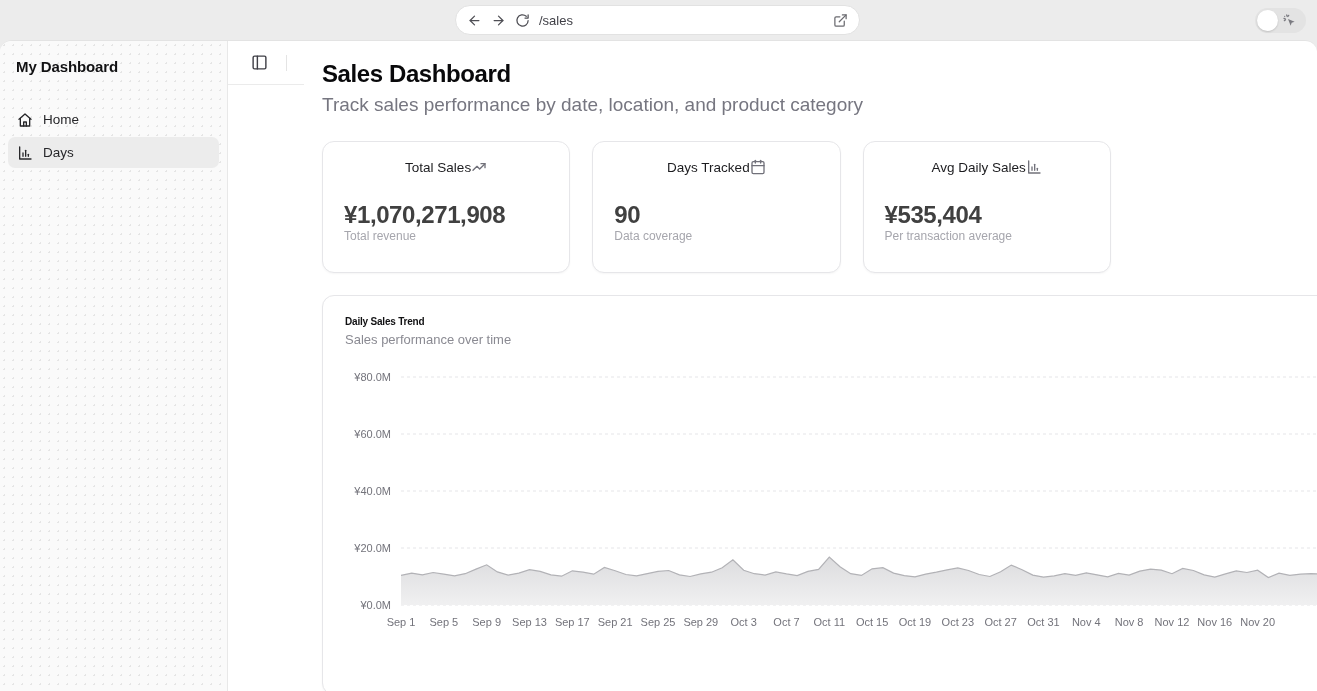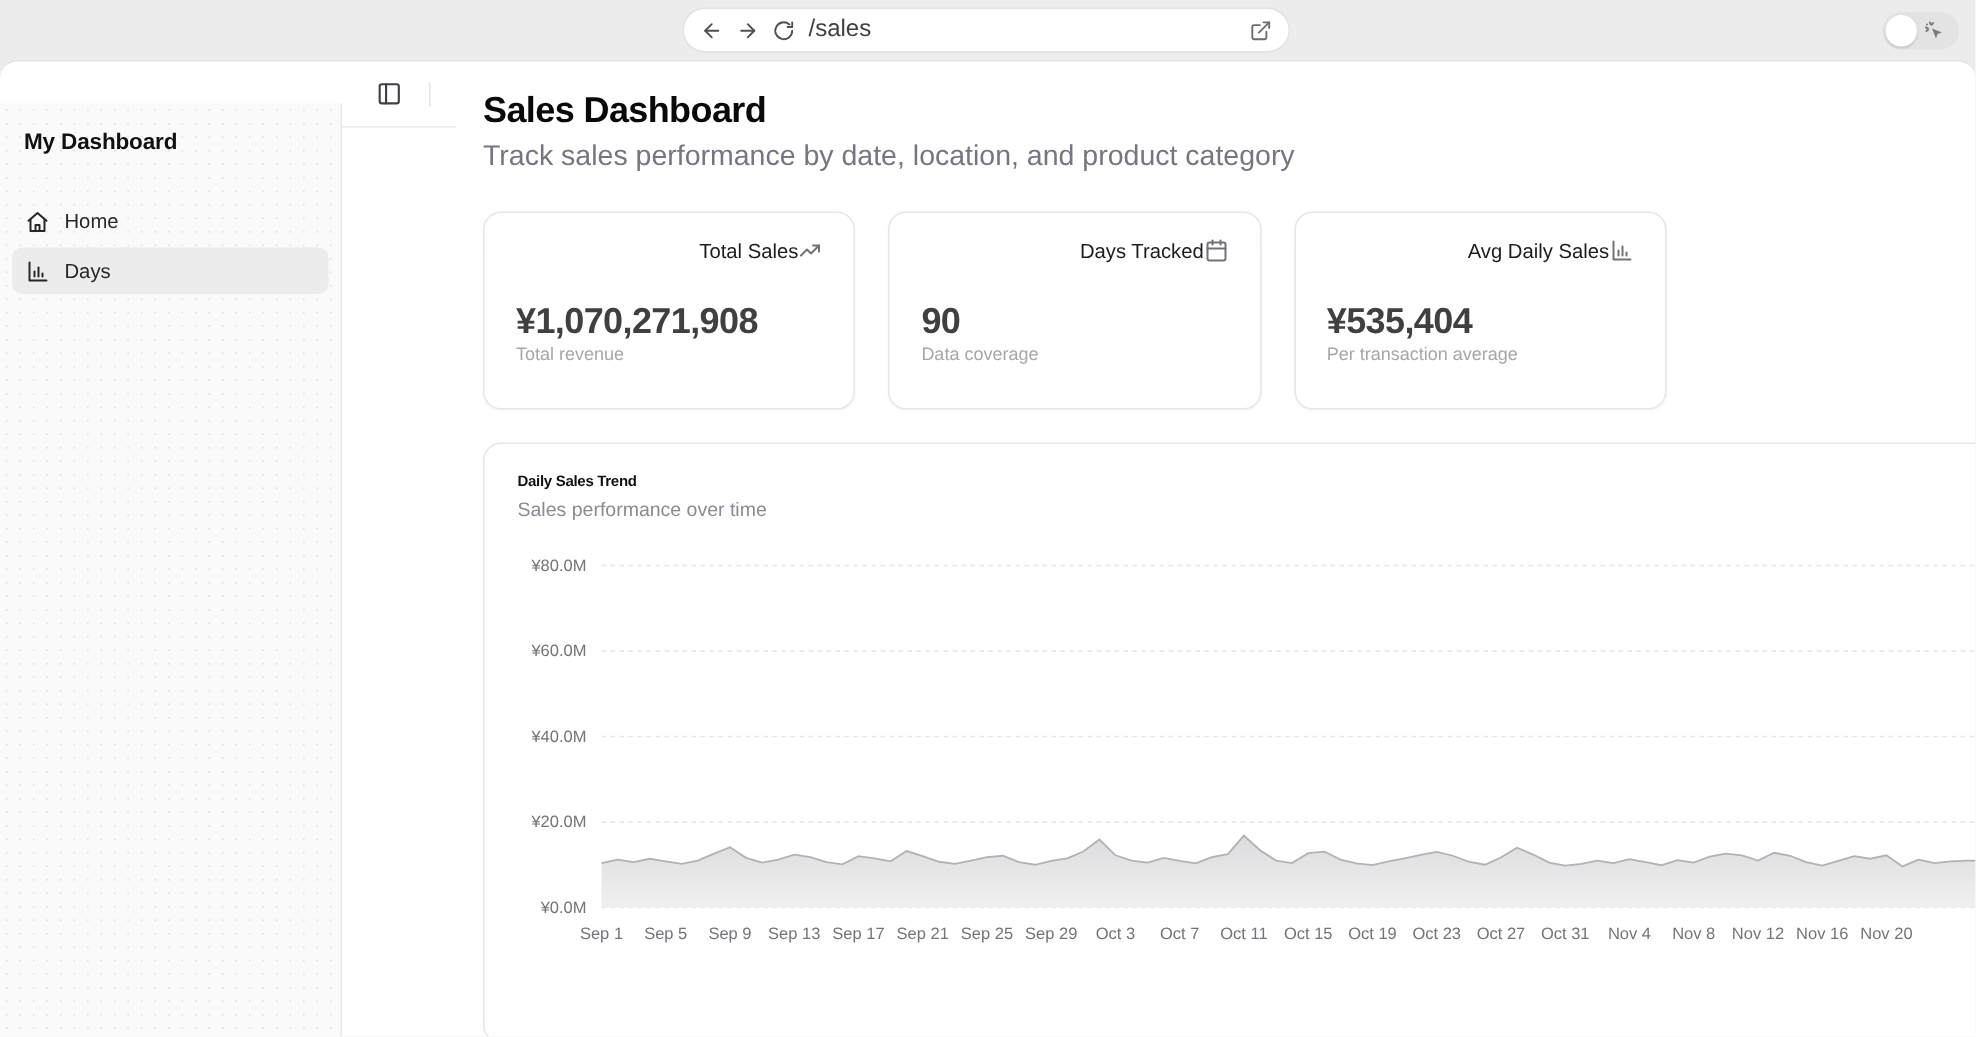--- a/index.html
+++ b/index.html
@@ -7,21 +7,21 @@
   body { background:#ececec; font-family:"Liberation Sans", sans-serif; color:#18181b; position:relative; }
 
   
   .topbar { height:40px; position:relative; }
   .urlbar {
     position:absolute; left:455px; top:5px; width:405px; height:30px;
     background:#fff; border:1px solid #e2e2e2; border-radius:16px;
     display:flex; align-items:center; gap:9px; padding:0 11px;
   }
   .urlbar svg { flex:0 0 auto; }
-  .url-text { font-size:16px; color:#3f3f46; flex:1; }
+  .url-text { font-size:13px; color:#3f3f46; flex:1; }
   .nav-ic { color:#4f4f55; display:flex; align-items:center; cursor:pointer; }
   .ext-ic { color:#6b6b70; margin-left:auto; display:flex; cursor:pointer; }
 
   .agent-toggle {
     position:absolute; right:11px; top:8px; width:51px; height:25px;
     background:#e3e3e3; border-radius:13px; display:flex; align-items:center; cursor:pointer;
   }
   .agent-toggle .knob { width:21px; height:21px; border-radius:50%; background:#fff; margin-left:2px;
     box-shadow:0 1px 2px rgba(0,0,0,.15); }
   .agent-toggle .tog-ic { margin-left:4px; color:#7a7a80; display:flex; }
@@ -30,21 +30,21 @@
   .window {
     position:absolute; top:40px; left:0; right:0; bottom:0;
     background:#fff; border-top-left-radius:12px; border-top-right-radius:12px;
     border-top:1px solid #e3e3e3; display:flex; overflow:hidden;
   }
 
   
   .sidebar {
     width:228px; flex:0 0 228px; background:#fafafa; border-right:1px solid #e8e8e8;
     background-image:radial-gradient(circle, #e5e5e5 1px, transparent 1px);
-    background-size:9px 9px; padding:17px 8px 14px 8px;margin-top:28px;
+    background-size:9px 9px; padding:17px 8px 14px 8px;
   }
   .sidebar-title { font-size:15px; font-weight:700; color:#111113; padding:0 8px; margin-bottom:29px; letter-spacing:-.1px;}
   .nav-item {
     display:flex; align-items:center; gap:10px; height:31px; padding:0 9px;
     border-radius:7px; font-size:13.5px; color:#27272a; cursor:pointer; margin-bottom:2px;
   }
   .nav-item.active { background:#ececec; }
   .nav-item .nv-ic { display:flex; color:#27272a; }
 
   
@@ -57,21 +57,21 @@
   .page-title { font-size:24px; font-weight:700; color:#09090b; letter-spacing:-.4px; }
   .page-subtitle { font-size:19px; color:#767680; margin-top:6px; }
 
   
   .stats-row { display:grid; grid-template-columns:repeat(4,1fr); gap:22px; margin-top:25px; }
   .card {
     background:#fff; border:1px solid #e6e6e9; border-radius:12px;
     box-shadow:0 1px 2px rgba(0,0,0,.04);
   }
   .stat-card { padding:17px 21px 18px 21px; height:132px; }
-  .stat-head { display:flex; align-items:center; justify-content:flex-end; }
+  .stat-head { display:flex; align-items:center; justify-content:center; }
   .stat-label { font-size:13.5px; font-weight:500; color:#1c1c1f; }
   .stat-icon { color:#71717a; display:flex; }
   .stat-value { font-size:24px; font-weight:700; color:#404040; margin-top:26px; letter-spacing:-.4px; }
   .stat-desc { font-size:12px; color:#a6a6ad; margin-top:0; }
 
   
   .chart-card { margin-top:22px; padding:20px 22px; height:400px; }
   .chart-title { font-size:10px; font-weight:700; color:#111113; letter-spacing:-.2px; }
   .chart-subtitle { font-size:13px; color:#8a8a92; margin-top:5px; }
   .chart-wrap { margin-top:18px; }

